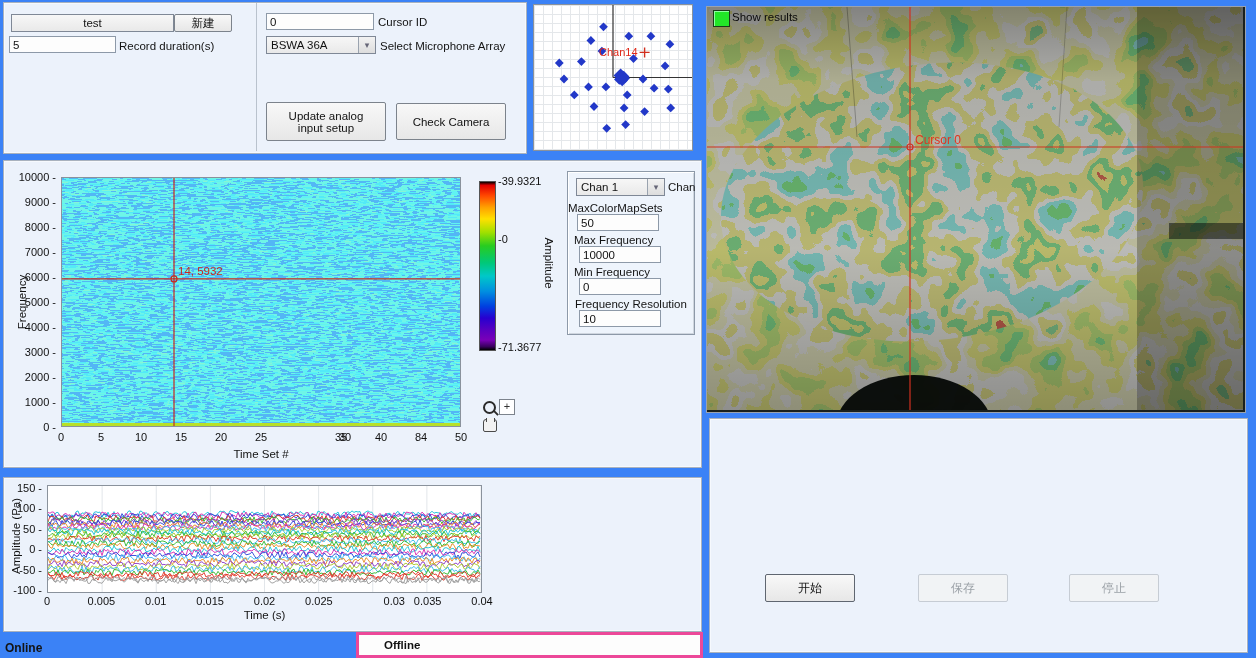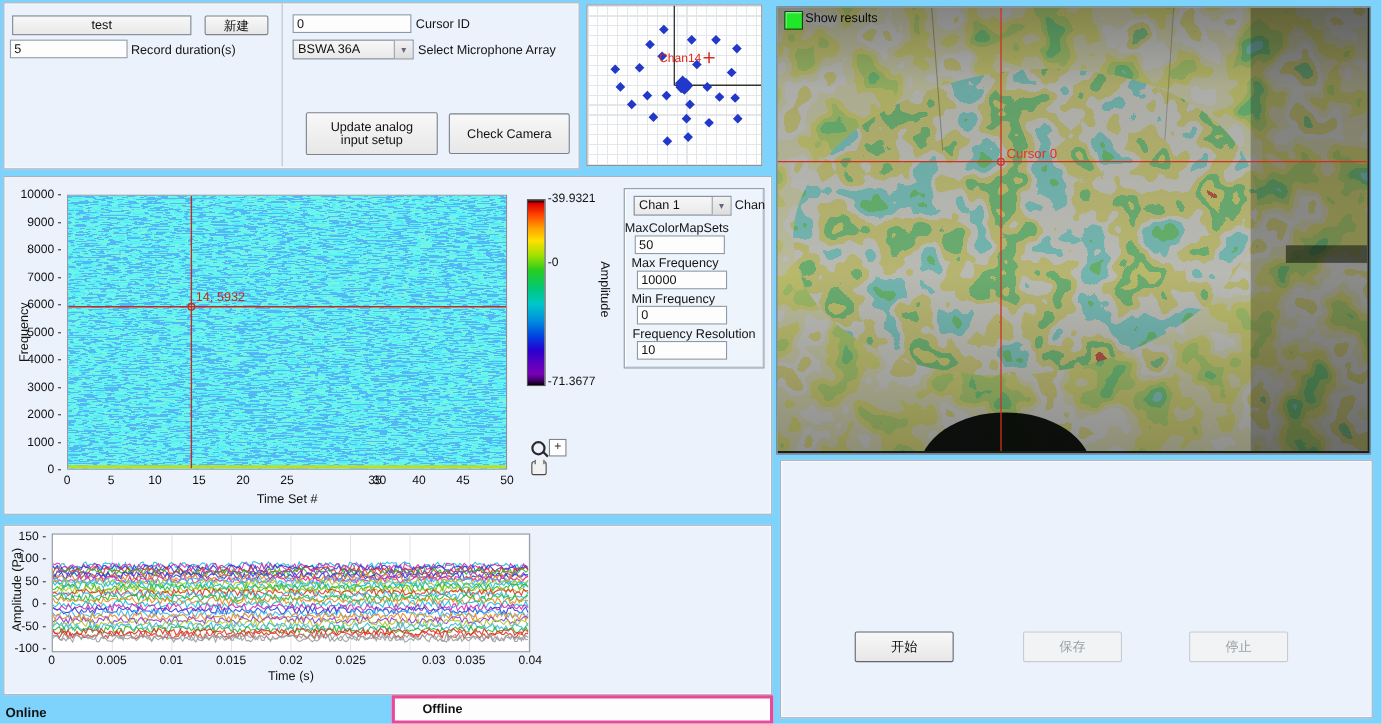--- a/index.html
+++ b/index.html
@@ -1,24 +1,24 @@
 <!DOCTYPE html>
 <html><head>
 <meta charset="utf-8">
 <style>
   html,body{margin:0;padding:0;}
   body{font-family:"Liberation Sans","DejaVu Sans",sans-serif;font-size:11.5px;color:#111;background:#dfe7f2;}
-  .window{position:relative;width:1256px;height:658px;background:#7dd3fc;overflow:hidden;}
+  .window{position:relative;width:1256px;height:658px;background:#3b82f6;overflow:hidden;}
   .panel{position:absolute;background:#ecf2fb;border:1px solid #a9b2be;box-shadow:inset 0 0 0 1px #f6f9fd;}
   .lbl{position:absolute;white-space:nowrap;color:#131313;}
   .lv-input{position:absolute;border:1px solid #8d99a8;background:#fdfdfd;font:inherit;color:#111;padding:0 3px;height:17px;box-sizing:border-box;}
   .combo{position:absolute;border:1px solid #7f8896;background:linear-gradient(#f7f7f7,#e9e9e9);height:18px;box-sizing:border-box;display:flex;align-items:center;}
   .combo .txt{flex:1;padding:0 4px;white-space:nowrap;overflow:hidden;}
   .combo .chev{width:16px;height:100%;border-left:1px solid #9aa3af;background:linear-gradient(#f2f2f2,#dddddd);display:flex;align-items:center;justify-content:center;font-size:9px;color:#667;}
-  .lv-btn{position:absolute;border:1px solid #7c838c;background:linear-gradient(#f8f8f8,#e7e7e7);border-radius:2px;font:inherit;color:#111;display:flex;align-items:center;justify-content:center;text-align:center;cursor:pointer;box-sizing:border-box;margin-left:12px;}
+  .lv-btn{position:absolute;border:1px solid #7c838c;background:linear-gradient(#f8f8f8,#e7e7e7);border-radius:2px;font:inherit;color:#111;display:flex;align-items:center;justify-content:center;text-align:center;cursor:pointer;box-sizing:border-box;}
   .lv-btn.disabled{border-color:#c6ccd4;background:#f1f3f5;color:#9aa0a6;}
   .plotbox{position:absolute;border:1px solid #8a929c;background:#fff;box-sizing:border-box;}
   .tick{position:absolute;font-size:11px;color:#101010;white-space:nowrap;}
   .ytick{text-align:right;}
   .ytick::after{content:" -";}
   .xtick{transform:translateX(-50%);}
   .rot{position:absolute;white-space:nowrap;text-align:center;transform:rotate(-90deg);font-size:11.5px;color:#131313;}
   .rotcw{position:absolute;white-space:nowrap;text-align:center;transform:rotate(90deg);font-size:11.5px;color:#131313;}
   .cursor-label{position:absolute;color:#c8281e;font-size:11.5px;white-space:nowrap;}
   .divider-v{position:absolute;width:1px;background:#b9c2cd;}
@@ -136,21 +136,21 @@
     <div id="sp-xticks">
         <span class="tick xtick" style="position: absolute; left: 57px; top: 270px; font-size: 11px;">0</span>
         <span class="tick xtick" style="position: absolute; left: 97px; top: 270px; font-size: 11px;">5</span>
         <span class="tick xtick" style="position: absolute; left: 137px; top: 270px; font-size: 11px;">10</span>
         <span class="tick xtick" style="position: absolute; left: 177px; top: 270px; font-size: 11px;">15</span>
         <span class="tick xtick" style="position: absolute; left: 217px; top: 270px; font-size: 11px;">20</span>
         <span class="tick xtick" style="position: absolute; left: 257px; top: 270px; font-size: 11px;">25</span>
         <span class="tick xtick" style="position: absolute; left: 297px; top: 270px; font-size: 11px; margin-left: 44px;">30</span>
         <span class="tick xtick" style="position: absolute; left: 337px; top: 270px; font-size: 11px;">35</span>
         <span class="tick xtick" style="position: absolute; left: 377px; top: 270px; font-size: 11px;">40</span>
-        <span class="tick xtick" style="position: absolute; left: 417px; top: 270px; font-size: 11px;">45</span>
+        <span class="tick xtick" style="position: absolute; left: 417px; top: 270px; font-size: 11px;">84</span>
         <span class="tick xtick" style="position: absolute; left: 457px; top: 270px; font-size: 11px;">50</span>
       </div>
     <div class="lbl" style="left:57px;top:287px;width:400px;text-align:center;">Time Set #</div>
 
     <div style="position:absolute;left:475px;top:20px;width:15px;height:168px;border:1px solid #555;background:linear-gradient(to bottom,#000 0%,#e00000 2%,#ff4600 8%,#ffa000 15%,#ffe000 22%,#a0e000 30%,#28cc20 38%,#00c878 48%,#00c8c8 56%,#0090e0 65%,#0040e0 74%,#2800d0 81%,#5800c0 88%,#7a00b8 94%,#38005c 98%,#000 100%);"></div>
     <span class="tick" style="left:494px;top:14px;">-39.9321</span>
     <span class="tick" style="left:494px;top:72px;">-0</span>
     <span class="tick" style="left:494px;top:180px;">-71.3677</span>
     <div class="rotcw" style="left:505px;top:96px;width:80px;">Amplitude</div>
 

